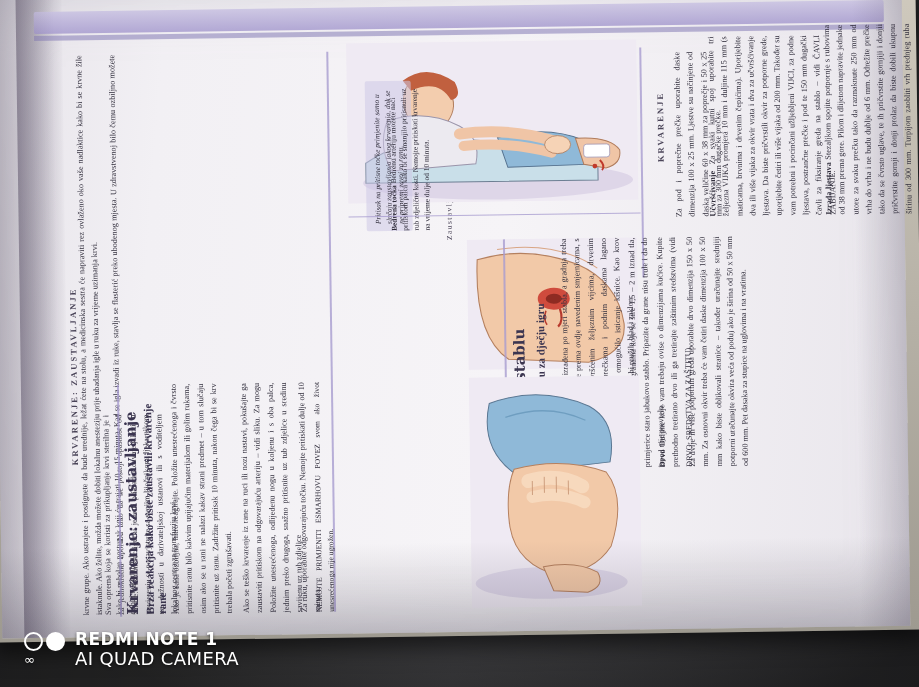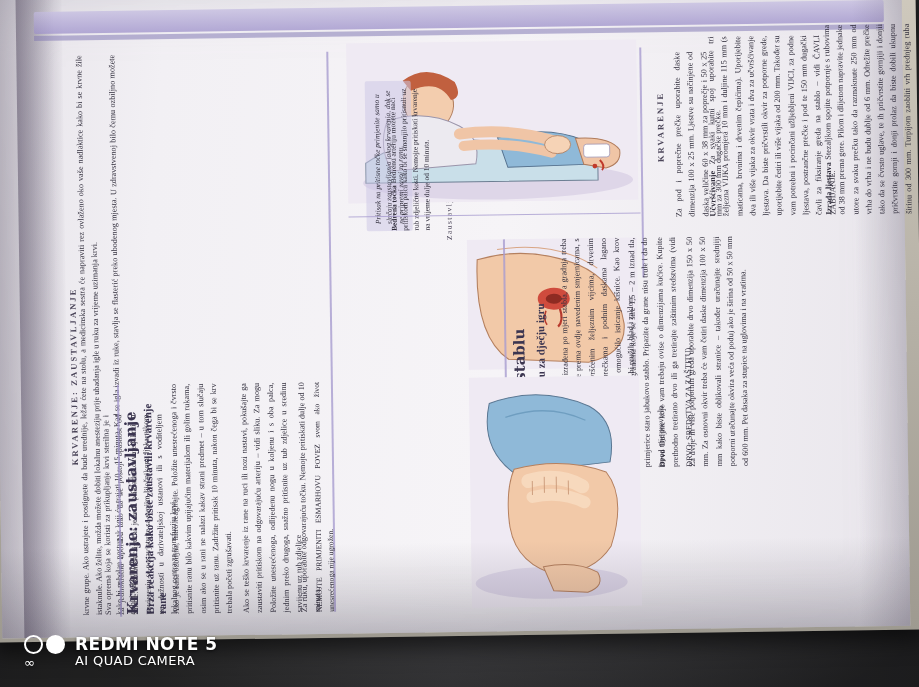--- a/index.html
+++ b/index.html
@@ -186,21 +186,21 @@
   .wm .marks { display:flex; flex-direction:column; gap:2px; }
   .wm .r1 { display:flex; gap:3px; }
   .wm .dot {
     width: 15px; height: 15px; border-radius: 50%;
     border: 2.4px solid #fff;
   }
   .wm .dot.fill { background:#fff; }
   .wm .r2 { font-size: 13px; line-height:1; letter-spacing:-2px;}
   .wm .txt { line-height: 1.12; }
   .wm .t1 { font-size: 17px; font-weight: bold; letter-spacing: .4px;}
-  .wm .t2 { font-size: 13px; letter-spacing: .4px;}
+  .wm .t2 { font-size: 18px; letter-spacing: .4px;}
 </style>
 </head>
 <body>
 
 <div id="photo">
 
   <div class="surface"></div>
 
   <div class="book">
     <div class="book-edge"></div>
@@ -367,18 +367,18 @@
 
   <div class="wm">
     <div class="marks">
       <div class="r1">
         <div class="dot"></div>
         <div class="dot fill"></div>
       </div>
       <div class="r2">∞</div>
     </div>
     <div class="txt">
-      <div class="t1">REDMI NOTE 5</div>
+      <div class="t1">REDMI NOTE 1</div>
       <div class="t2">AI QUAD CAMERA</div>
     </div>
   </div>
 
 </div>
 
 </body></html>

